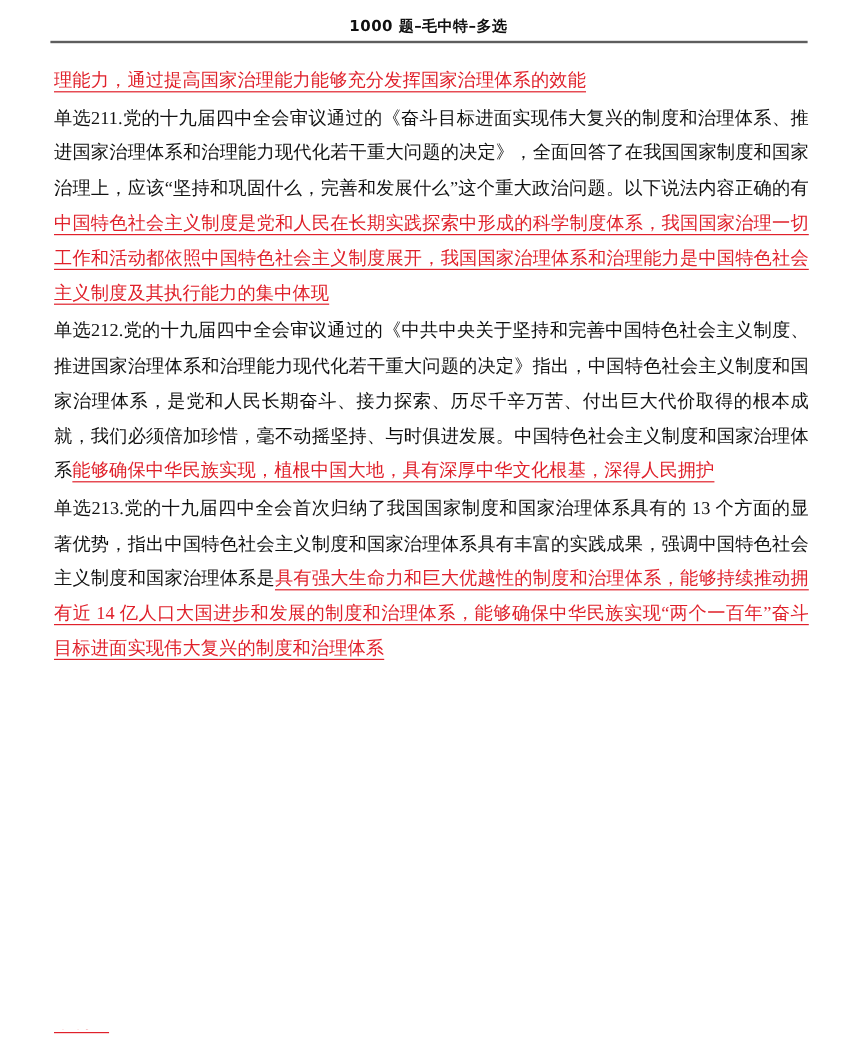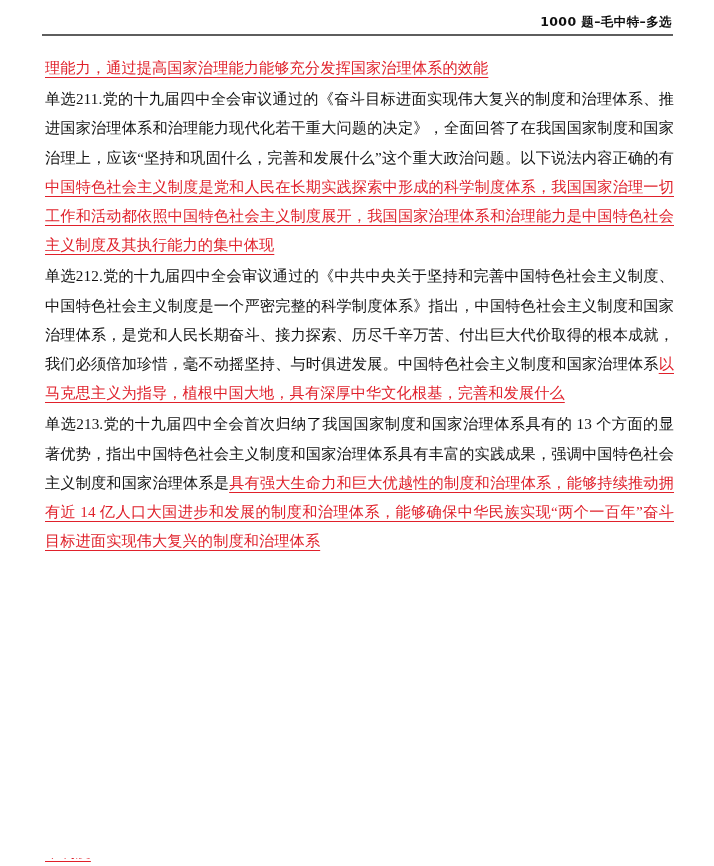--- a/index.html
+++ b/index.html
@@ -27,21 +27,21 @@
   
   .header {
     position: absolute;
     top: 14px;
     left: 42px;
     right: 42px;
     height: 26px;
   }
   .header-title {
     display: block;
-    text-align: right;
+    text-align: center;
     font-family: "DejaVu Sans", "Liberation Sans", sans-serif;
     font-size: 12.5px;
     font-weight: bold;
     letter-spacing: 0.4px;
     color: #101010;
     line-height: 15px;
     white-space: nowrap;
   }
   .header-rule {
     position: absolute;
@@ -108,21 +108,21 @@
 <div class="page">
 
   <div class="header">
     <span class="header-title">1000 题–毛中特–多选</span>
     <div class="header-rule"></div>
   </div>
 
   <div class="content" id="content">
       <div class="para answer-cont"><span class="ans">理能力，通过提高国家治理能力能够充分发挥国家治理体系的效能</span></div>
       <div class="para"><span class="">单选211.党的十九届四中全会审议通过的《奋斗目标进面实现伟大复兴的制度和治理体系、推进国家治理体系和治理能力现代化若干重大问题的决定》，全面回答了在我国国家制度和国家治理上，应该“坚持和巩固什么，完善和发展什么”这个重大政治问题。以下说法内容正确的有</span><span class="ans">中国特色社会主义制度是党和人民在长期实践探索中形成的科学制度体系，我国国家治理一切工作和活动都依照中国特色社会主义制度展开，我国国家治理体系和治理能力是中国特色社会主义制度及其执行能力的集中体现</span></div>
-      <div class="para"><span class="">单选212.党的十九届四中全会审议通过的《中共中央关于坚持和完善中国特色社会主义制度、中国特色社会主义制度是一个严密完整的科学制度体系》指出，中国特色社会主义制度和国家治理体系，是党和人民长期奋斗、接力探索、历尽千辛万苦、付出巨大代价取得的根本成就，我们必须倍加珍惜，毫不动摇坚持、与时俱进发展。中国特色社会主义制度和国家治理体系</span><span class="ans">以马克思主义为指导，植根中国大地，具有深厚中华文化根基，完善和发展什么</span></div>
+      <div class="para"><span class="">单选212.党的十九届四中全会审议通过的《中共中央关于坚持和完善中国特色社会主义制度、推进国家治理体系和治理能力现代化若干重大问题的决定》指出，中国特色社会主义制度和国家治理体系，是党和人民长期奋斗、接力探索、历尽千辛万苦、付出巨大代价取得的根本成就，我们必须倍加珍惜，毫不动摇坚持、与时俱进发展。中国特色社会主义制度和国家治理体系</span><span class="ans">能够确保中华民族实现，植根中国大地，具有深厚中华文化根基，深得人民拥护</span></div>
       <div class="para"><span class="">单选213.党的十九届四中全会首次归纳了我国国家制度和国家治理体系具有的 13 个方面的显著优势，指出中国特色社会主义制度和国家治理体系具有丰富的实践成果，强调中国特色社会主义制度和国家治理体系是</span><span class="ans">具有强大生命力和巨大优越性的制度和治理体系，能够持续推动拥有近 14 亿人口大国进步和发展的制度和治理体系，能够确保中华民族实现“两个一百年”奋斗目标进面实现伟大复兴的制度和治理体系</span></div>
     </div>
 
   <div class="clipped" id="clipped">
       <div class="para"><span class="ans">本制度</span></div>
     </div>
 
 </div>
 
 </body></html>

